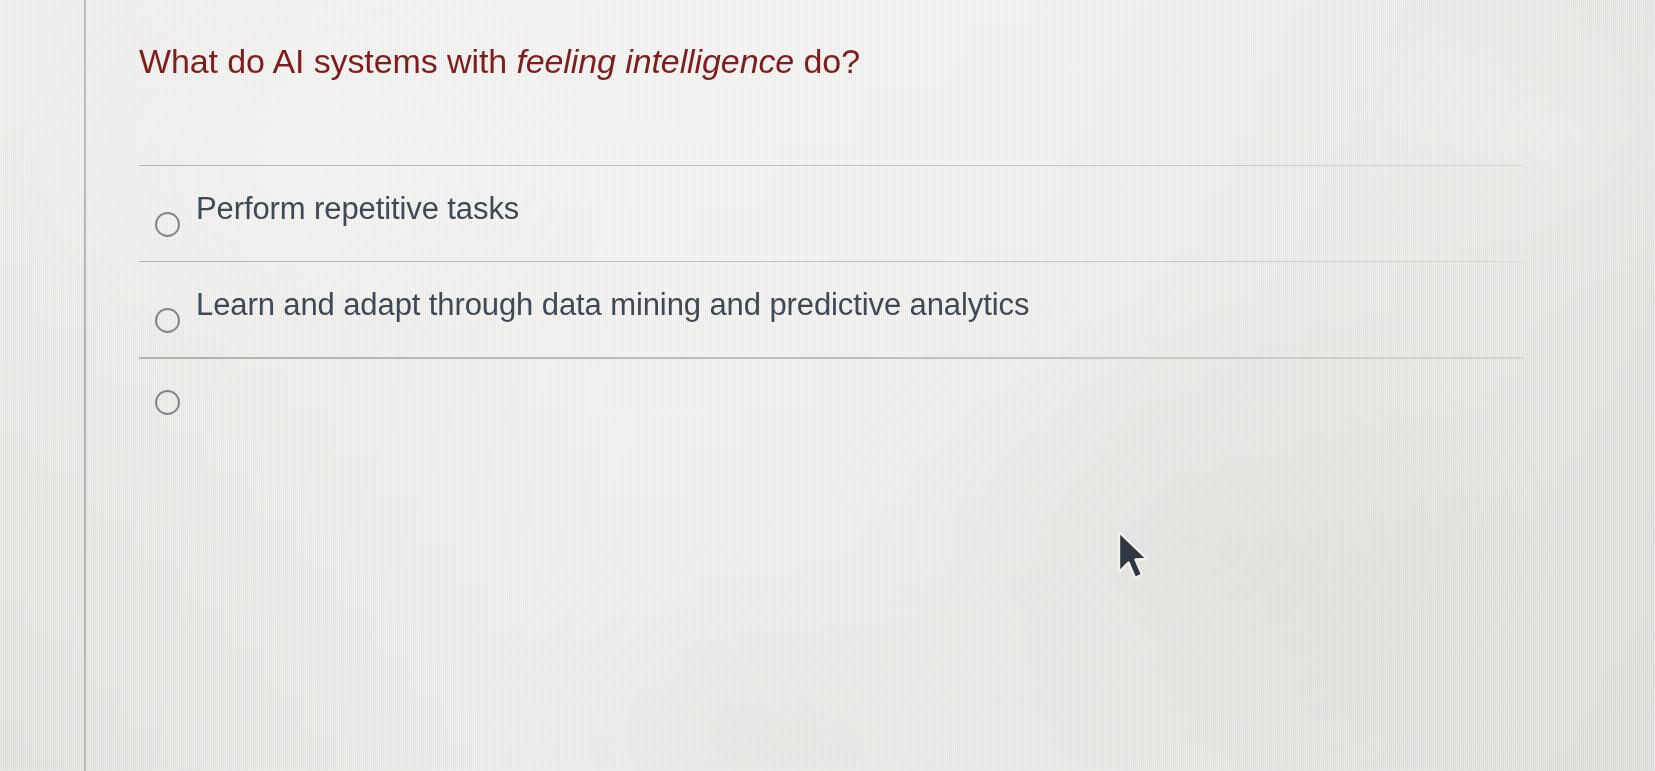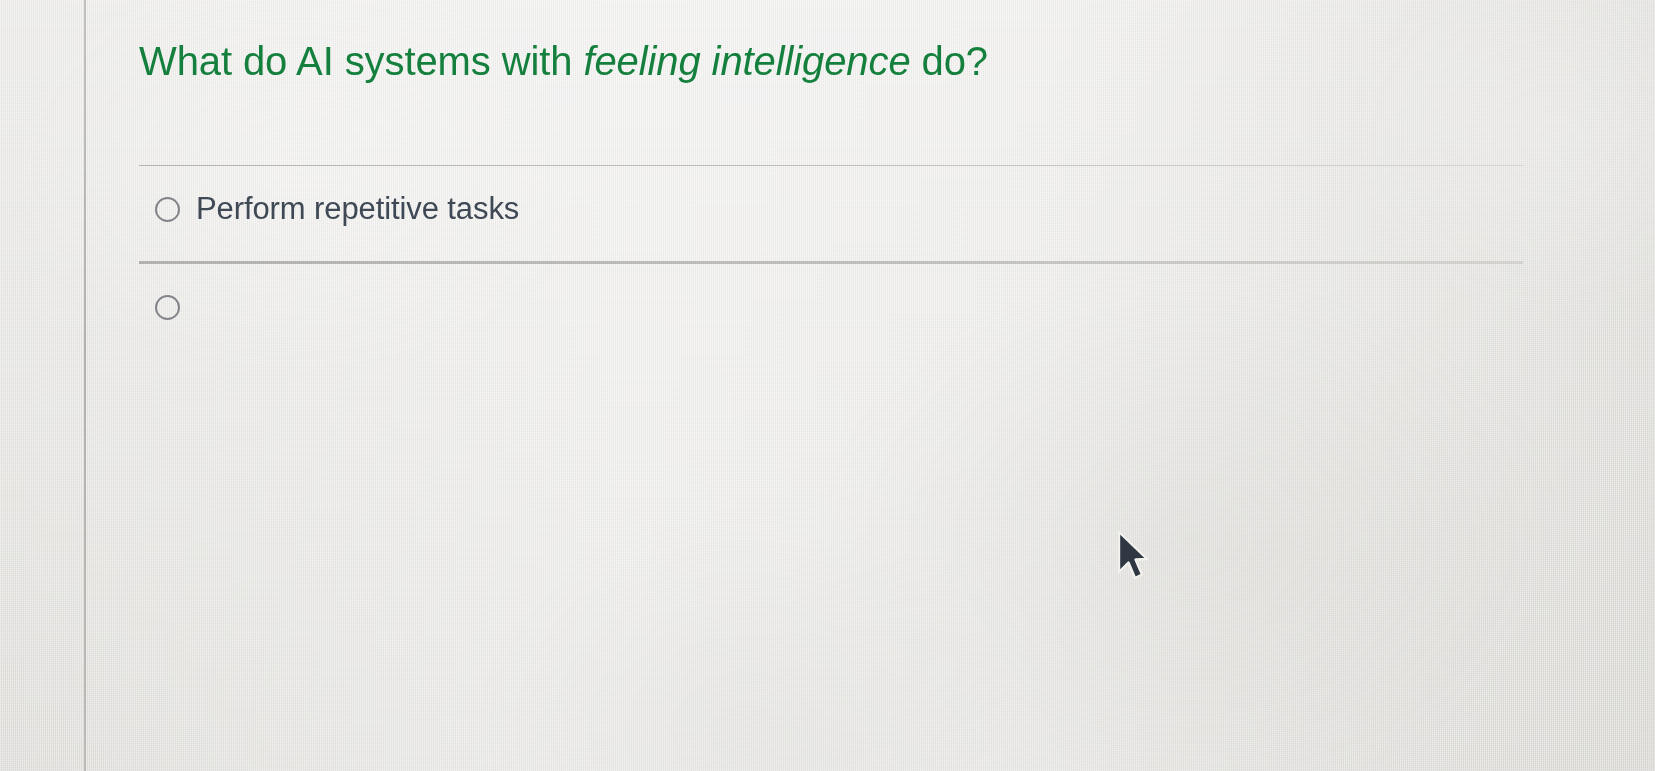--- a/index.html
+++ b/index.html
@@ -74,23 +74,23 @@
     left: 139px;
     top: 0;
     width: 1400px;
     height: 771px;
   }
 
   .question {
     position: absolute;
     left: 0;
     top: 36px;
-    font-size: 40px;
+    font-size: 34px;
     line-height: 50px;
-    color: #15803d;
+    color: #7f1d1d;
     letter-spacing: -0.1px;
     white-space: nowrap;
   }
   .question .em {
     font-style: italic;
   }
 
   .options {
     position: absolute;
     left: 0;
@@ -102,21 +102,21 @@
     height: 1px;
     width: 100%;
     background: linear-gradient(90deg,
        rgba(168,167,163,0.85) 0%,
        rgba(176,175,171,0.75) 55%,
        rgba(196,195,191,0.55) 100%);
   }
 
   .option-row {
     display: flex;
-    align-items: flex-start;
+    align-items: flex-end;
     padding: 26px 0 24px 16px;
     box-sizing: border-box;
   }
 
   .radio {
     flex: 0 0 auto;
     width: 25px;
     height: 25px;
     border-radius: 50%;
     border: 2.4px solid #83858a;
@@ -167,20 +167,24 @@
 
   <div class="options">
 
     <div class="divider"></div>
     <div class="option-row">
       <span class="radio"></span>
       <span class="option-label">Perform repetitive tasks</span>
     </div>
 
     <div class="divider"></div>
+    <div class="option-row">
+      <span class="radio"></span>
+      <span class="option-label">Learn and adapt through data mining and predictive analytics</span>
+    </div>
 
     <div class="divider"></div>
 
     <div class="divider"></div>
     <div class="option-row">
       <span class="radio"></span>
     </div>
 
   </div>
 </div>

